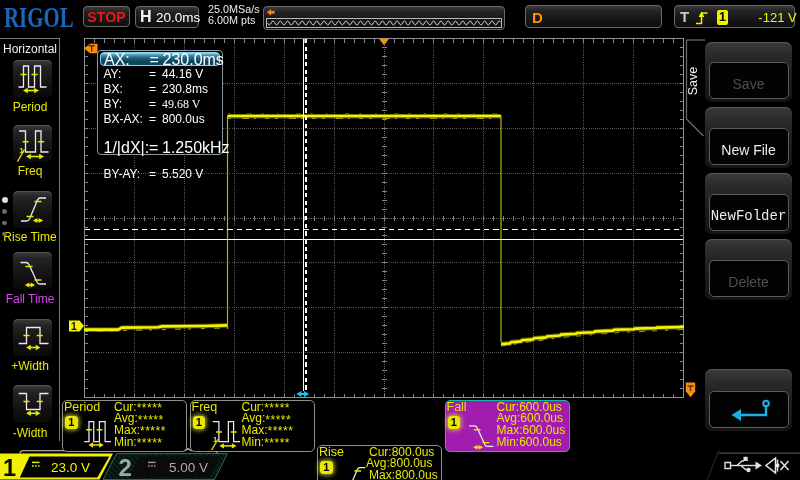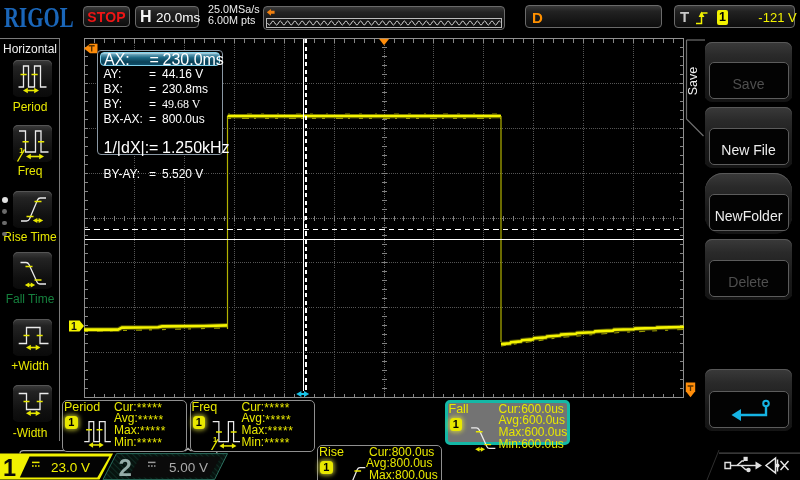--- a/index.html
+++ b/index.html
@@ -153,21 +153,21 @@
 <div style="position:absolute;left:0;top:191.0px;width:60px;text-align:center;font-size:12px;color:#e8e800;white-space:nowrap;">Rise Time</div>
 <div style="position:absolute;left:13px;top:213.0px;width:39px;height:37px;border-radius:5px;background:linear-gradient(180deg,#3c3c3c 0%,#232323 18%,#101010 70%,#0a0a0a 100%);box-shadow:inset 0 1px 0 #555;">
       <svg width="39" height="37" viewBox="0 0 39 37" style="display:block">
         <path d="M7.5,10.5 H13 Q15,10.5 16,12.5 L24,30 Q24.8,32 26.8,32 L33,32" stroke="#ebebeb" stroke-width="1.3" fill="none"></path>
         <path d="M12.5,14.5 h7 M21.5,28 h7" stroke="#e8e800" stroke-width="1.5" fill="none"></path>
         <line x1="15" y1="33" x2="19" y2="33" stroke="#e8e800" stroke-width="1.6"></line>
         <polygon points="11.8,33 16.3,30.4 16.3,35.6" fill="#e8e800"></polygon>
         <polygon points="22.2,33 17.7,30.4 17.7,35.6" fill="#e8e800"></polygon>
       </svg>
     </div>
-<div style="position:absolute;left:0;top:253.0px;width:60px;text-align:center;font-size:12px;color:#15803d;white-space:nowrap;">Fall Time</div>
+<div style="position:absolute;left:0;top:253.0px;width:60px;text-align:center;font-size:12px;color:#d946ef;white-space:nowrap;">Fall Time</div>
 <div style="position:absolute;left:13px;top:280.0px;width:39px;height:37px;border-radius:5px;background:linear-gradient(180deg,#3c3c3c 0%,#232323 18%,#101010 70%,#0a0a0a 100%);box-shadow:inset 0 1px 0 #555;">
       <svg width="39" height="37" viewBox="0 0 39 37" style="display:block">
         <path d="M5.7,24.5 H13.5 V8.5 H27 V24.5 H35.5" stroke="#ebebeb" stroke-width="1.3" fill="none"></path>
         <path d="M10.5,16.5 h6 M23.7,16.5 h6" stroke="#e8e800" stroke-width="1.5" fill="none"></path>
         <line x1="16.5" y1="28.5" x2="24" y2="28.5" stroke="#e8e800" stroke-width="1.6"></line>
         <polygon points="13,28.5 17.8,25.7 17.8,31.3" fill="#e8e800"></polygon>
         <polygon points="27.5,28.5 22.7,25.7 22.7,31.3" fill="#e8e800"></polygon>
       </svg>
     </div>
 <div style="position:absolute;left:0;top:320.0px;width:60px;text-align:center;font-size:12px;color:#e8e800;white-space:nowrap;">+Width</div>
@@ -192,21 +192,21 @@
   </svg>
 <div style="position:absolute;left:686px;top:60px;width:14px;height:42px;">
     <div style="position:absolute;left:-14px;top:14px;width:42px;height:14px;transform:rotate(-90deg);font-size:12.5px;color:#f0f0f0;text-align:center;">Save</div>
   </div>
 <div style="position:absolute;left:705px;top:41.5px;width:87px;height:60.5px;border-radius:7px;background:linear-gradient(180deg,#3a3a3a 0%,#2a2a2a 22%,#1a1a1a 62%,#141414 100%);box-shadow:inset 0 1px 0 #585858;">
     <div style="position:absolute;left:3.5px;top:20.8px;width:80px;height:37px;background:#030303;border:1px solid #5c5c5c;border-radius:5px;text-align:center;line-height:42px;font-size:14px;color:#4f4f4f;">Save</div>
   </div>
 <div style="position:absolute;left:705px;top:107.3px;width:87px;height:60.5px;border-radius:7px;background:linear-gradient(180deg,#3a3a3a 0%,#2a2a2a 22%,#1a1a1a 62%,#141414 100%);box-shadow:inset 0 1px 0 #585858;">
     <div style="position:absolute;left:3.5px;top:20.8px;width:80px;height:37px;background:#030303;border:1px solid #5c5c5c;border-radius:5px;text-align:center;line-height:42px;font-size:14px;color:#ededed;">New File</div>
   </div>
-<div style="position:absolute;left:705px;top:173.3px;width:87px;height:60.5px;border-radius:18px;background:linear-gradient(180deg,#3a3a3a 0%,#2a2a2a 22%,#1a1a1a 62%,#141414 100%);box-shadow:inset 0 1px 0 #585858;">
+<div style="position:absolute;left:705px;top:173.3px;width:87px;height:60.5px;border-radius:7px;background:linear-gradient(180deg,#3a3a3a 0%,#2a2a2a 22%,#1a1a1a 62%,#141414 100%);box-shadow:inset 0 1px 0 #585858;font-family:Liberation Mono, monospace;">
     <div style="position:absolute;left:3.5px;top:20.8px;width:80px;height:37px;background:#030303;border:1px solid #5c5c5c;border-radius:5px;text-align:center;line-height:42px;font-size:14px;color:#ededed;">NewFolder</div>
   </div>
 <div style="position:absolute;left:705px;top:239.3px;width:87px;height:60.5px;border-radius:7px;background:linear-gradient(180deg,#3a3a3a 0%,#2a2a2a 22%,#1a1a1a 62%,#141414 100%);box-shadow:inset 0 1px 0 #585858;">
     <div style="position:absolute;left:3.5px;top:20.8px;width:80px;height:37px;background:#030303;border:1px solid #5c5c5c;border-radius:5px;text-align:center;line-height:42px;font-size:14px;color:#4f4f4f;">Delete</div>
   </div>
 <div style="position:absolute;left:705px;top:369.3px;width:87px;height:61.7px;border-radius:7px;background:linear-gradient(180deg,#3a3a3a 0%,#2a2a2a 22%,#1a1a1a 62%,#141414 100%);box-shadow:inset 0 1px 0 #585858;">
     <div style="position:absolute;left:3.5px;top:21.5px;width:80px;height:37px;background:#030303;border:1px solid #5c5c5c;border-radius:5px;">
       <svg width="80" height="37" viewBox="0 0 80 37" style="display:block">
         <circle cx="56" cy="11.5" r="2.8" fill="none" stroke="#16b4e4" stroke-width="2"></circle>
         <path d="M56,14.5 V23 H30" stroke="#16b4e4" stroke-width="2.4" fill="none"></path>
@@ -297,21 +297,21 @@
         <line x1="23" y1="29.5" x2="27" y2="29.5" stroke="#e8e800" stroke-width="1.6"></line>
         <polygon points="19.8,29.5 24.3,26.9 24.3,32.1" fill="#e8e800"></polygon>
         <polygon points="30.2,29.5 25.7,26.9 25.7,32.1" fill="#e8e800"></polygon>
       </g>
     </svg>
 <div style="position:absolute;left:51px;top:-1px;font-size:12px;white-space:nowrap;">Cur:800.0us</div>
 <div style="position:absolute;left:48px;top:10.7px;font-size:12px;white-space:nowrap;">Avg:800.0us</div>
 <div style="position:absolute;left:51px;top:22.4px;font-size:12px;white-space:nowrap;">Max:800.0us</div>
 <div style="position:absolute;left:51px;top:34.099999999999994px;font-size:12px;white-space:nowrap;">Min:800.0us</div>
 </div>
-<div style="position:absolute;left:444.5px;top:399.5px;width:125px;height:45px;background:#737373;border:3px solid #14b8a6;border-radius:5px;color:#e8e800;">
+<div style="position:absolute;left:444.5px;top:399.5px;width:125px;height:52px;background:#a21caf;border:1px solid #14b8a6;border-radius:5px;color:#e8e800;">
 <div style="position:absolute;left:1px;top:-1px;font-size:12.5px;">Fall</div>
 <div style="position:absolute;left:2px;top:15px;width:12.5px;height:13px;border-radius:3.5px;background:#e8e800;box-shadow:0 0 4px 1.5px rgba(230,230,60,0.7);color:#000;font-weight:bold;font-size:11px;text-align:center;line-height:13px;">1</div>
 <svg style="position:absolute;left:19px;top:14px;" width="30" height="35" viewBox="0 0 30 35">
       <g transform="translate(-3,1) scale(0.95)">
         <path d="M7.5,10.5 H13 Q15,10.5 16,12.5 L24,30 Q24.8,32 26.8,32 L33,32" stroke="#ebebeb" stroke-width="1.3" fill="none"></path>
         <path d="M12.5,14.5 h7 M21.5,28 h7" stroke="#e8e800" stroke-width="1.5" fill="none"></path>
         <line x1="15" y1="33" x2="19" y2="33" stroke="#e8e800" stroke-width="1.6"></line>
         <polygon points="11.8,33 16.3,30.4 16.3,35.6" fill="#e8e800"></polygon>
         <polygon points="22.2,33 17.7,30.4 17.7,35.6" fill="#e8e800"></polygon>
       </g>

